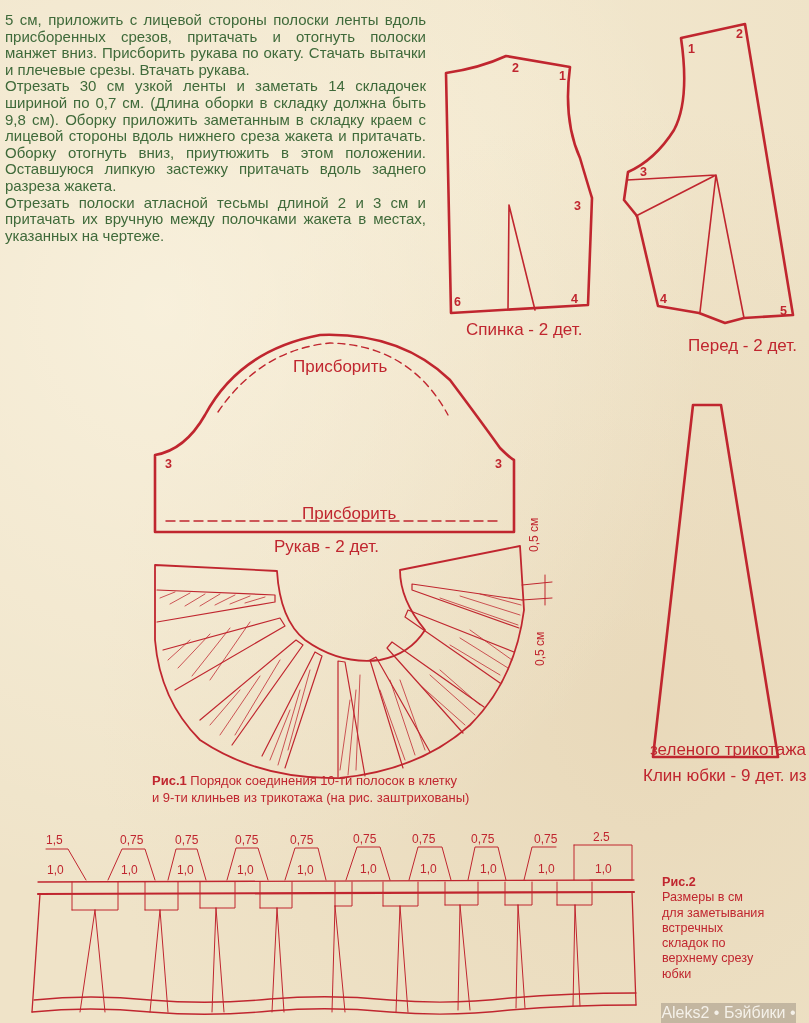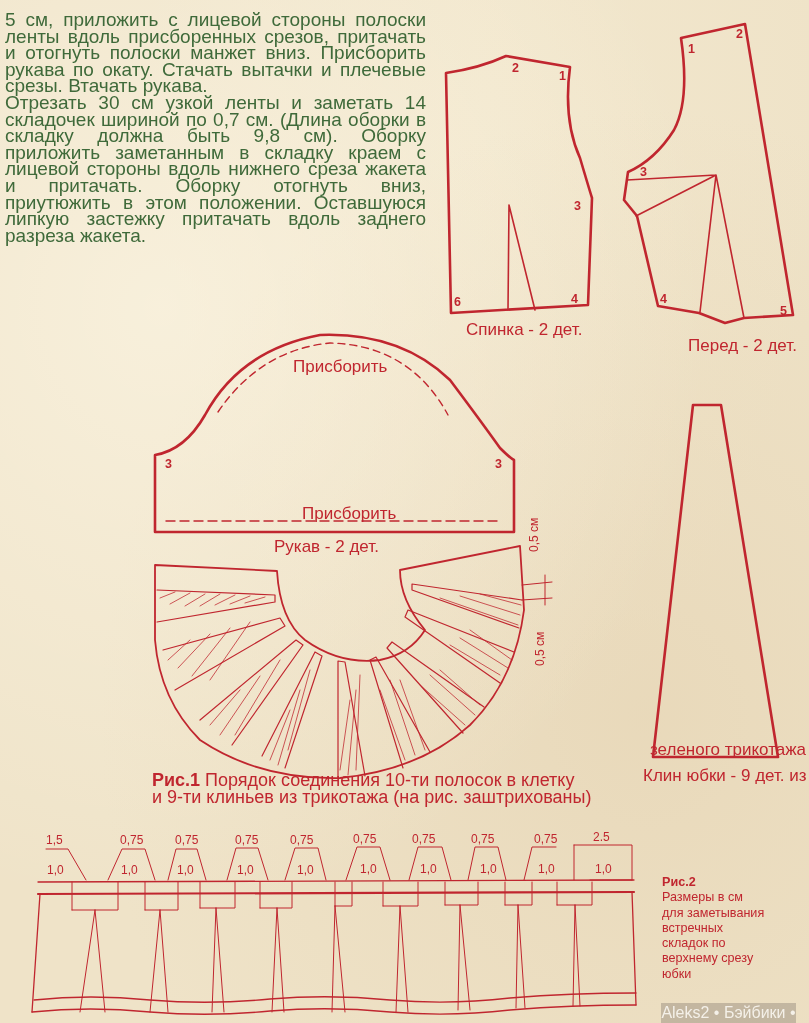--- a/index.html
+++ b/index.html
@@ -7,44 +7,45 @@
     width:809px; height:1023px; overflow:hidden; position:relative;
     background: #efe3c8;
     background-image:
       radial-gradient(ellipse at 20% 30%, rgba(255,250,235,0.55), rgba(0,0,0,0) 60%),
       radial-gradient(ellipse at 80% 70%, rgba(225,205,170,0.45), rgba(0,0,0,0) 60%),
       radial-gradient(ellipse at 60% 10%, rgba(245,235,210,0.5), rgba(0,0,0,0) 50%);
     font-family: "Liberation Sans", "DejaVu Sans", sans-serif;
   }
   .instructions {
     position:absolute; left:5px; top:12px; width:421px;
-    color:#3f6a3a; font-size:19px; line-height:16.6px;
+    color:#3f6a3a; font-size:15px; line-height:16.6px;
     text-align:justify;
   }
   .instructions p { margin:0; }
   svg.layer { position:absolute; left:0; top:0; }
   .lbl { position:absolute; color:#c0262f; font-size:17px; white-space:nowrap; }
   .num { position:absolute; color:#c0262f; font-size:12.5px; font-weight:bold; }
-  .caption1 { position:absolute; left:152px; top:772px; color:#c0262f; font-size:18px; line-height:17px; }
+  .caption1 { position:absolute; left:152px; top:772px; color:#c0262f; font-size:13px; line-height:17px; }
   .caption1 b { font-weight:bold; }
   .caption2 { position:absolute; left:662px; top:875px; color:#c0262f; font-size:12.6px; line-height:15.3px; }
   .caption2 b { font-weight:bold; }
   .dim { position:absolute; color:#c0262f; font-size:12px; }
   .watermark {
     position:absolute; left:661px; top:1003px; width:135px; height:20px;
     background:rgba(120,110,100,0.35); color:#f4f0e8; font-size:16px;
     line-height:20px; text-align:center;
   }
 </style>
 </head>
 <body>
 
 <div class="instructions">
   <p>5 см, приложить с лицевой стороны полоски ленты вдоль присборенных срезов, притачать и отогнуть полоски манжет вниз. Присборить рукава по окату. Стачать вытачки и плечевые срезы. Втачать рукава.</p>
   <p>Отрезать 30 см узкой ленты и заметать 14 складочек шириной по 0,7 см. (Длина оборки в складку должна быть 9,8 см). Оборку приложить заметанным в складку краем с лицевой стороны вдоль нижнего среза жакета и притачать. Оборку отогнуть вниз, приутюжить в этом положении. Оставшуюся липкую застежку притачать вдоль заднего разреза жакета.</p>
+  <p>Отрезать полоски атласной тесьмы длиной 2 и 3 см и притачать их вручную между полочками жакета в местах, указанных на чертеже.</p>
 </div>
 
 <svg class="layer" width="809" height="1023" viewBox="0 0 809 1023">
   <g fill="none" stroke="#c0262f" stroke-linejoin="round" stroke-linecap="round">
 
     <g stroke-width="2.6">
       <path d="M446,73 Q480,68 506,56 L570,67 Q563,120 580,158 Q588,185 592,198 L588,305 L451,313 Z"></path>
       <path d="M509,205 L508,310 M509,205 L535,310" stroke-width="1.6"></path>
     </g>
 

